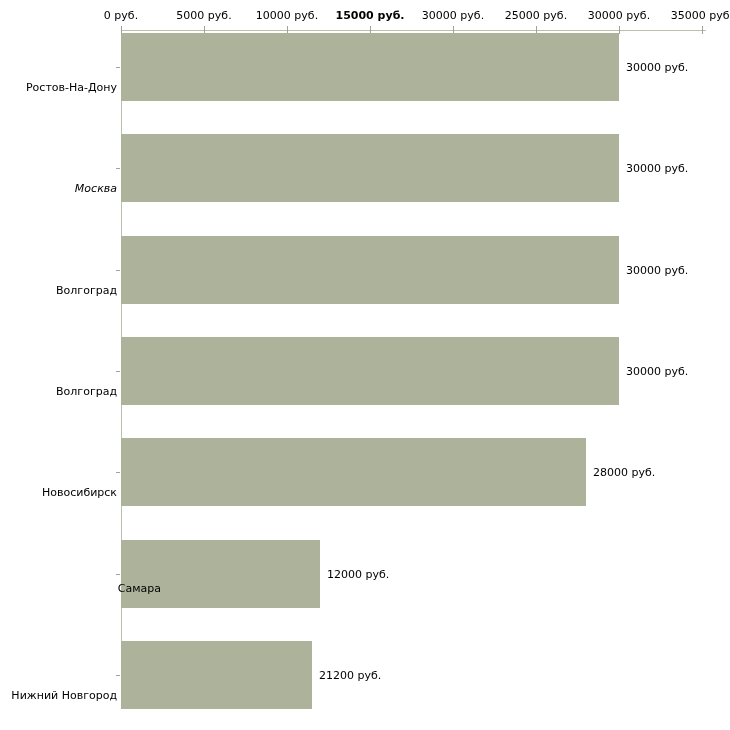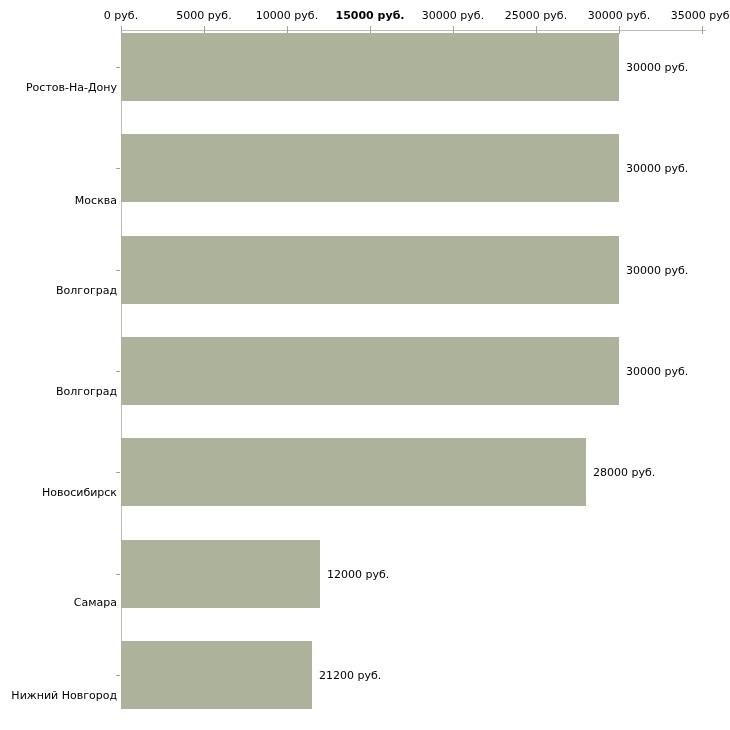--- a/index.html
+++ b/index.html
@@ -82,35 +82,35 @@
     <div class="xtick" style="left: 619px; top: 26px; height: 8px; background: rgb(162, 162, 150);"></div>
     <div class="xtick-label" style="left: 619px;">30000 руб.</div>
     <div class="xtick" style="left: 702px; top: 26px; height: 8px; background: rgb(162, 162, 150);"></div>
     <div class="xtick-label" style="left: 702px;">35000 руб.</div>
     <div class="bar" style="left: 121px; top: 33px; width: 498px; height: 68px; background: rgb(172, 179, 154);"></div>
     <div class="ytick" style="left: 116px; top: 67px; background: rgb(162, 162, 150);"></div>
     <div class="cat-label" style="top: 67px;">Ростов-На-Дону</div>
     <div class="val-label" style="left: 626px; top: 67px;">30000 руб.</div>
     <div class="bar" style="left: 121px; top: 134px; width: 498px; height: 68px; background: rgb(172, 179, 154);"></div>
     <div class="ytick" style="left: 116px; top: 168px; background: rgb(162, 162, 150);"></div>
-    <div class="cat-label" style="top: 180px;">Москва</div>
+    <div class="cat-label" style="top: 168px; font-style: italic;">Москва</div>
     <div class="val-label" style="left: 626px; top: 168px;">30000 руб.</div>
     <div class="bar" style="left: 121px; top: 236px; width: 498px; height: 68px; background: rgb(172, 179, 154);"></div>
     <div class="ytick" style="left: 116px; top: 270px; background: rgb(162, 162, 150);"></div>
     <div class="cat-label" style="top: 270px;">Волгоград</div>
     <div class="val-label" style="left: 626px; top: 270px;">30000 руб.</div>
     <div class="bar" style="left: 121px; top: 337px; width: 498px; height: 68px; background: rgb(172, 179, 154);"></div>
     <div class="ytick" style="left: 116px; top: 371px; background: rgb(162, 162, 150);"></div>
     <div class="cat-label" style="top: 371px;">Волгоград</div>
     <div class="val-label" style="left: 626px; top: 371px;">30000 руб.</div>
     <div class="bar" style="left: 121px; top: 438px; width: 465px; height: 68px; background: rgb(172, 179, 154);"></div>
     <div class="ytick" style="left: 116px; top: 472px; background: rgb(162, 162, 150);"></div>
     <div class="cat-label" style="top: 472px;">Новосибирск</div>
     <div class="val-label" style="left: 593px; top: 472px;">28000 руб.</div>
     <div class="bar" style="left: 121px; top: 540px; width: 199px; height: 68px; background: rgb(172, 179, 154);"></div>
     <div class="ytick" style="left: 116px; top: 574px; background: rgb(162, 162, 150);"></div>
-    <div class="cat-label" style="top: 582px;">Самара</div>
+    <div class="cat-label" style="top: 568px; padding-left: 44px;">Самара</div>
     <div class="val-label" style="left: 327px; top: 574px;">12000 руб.</div>
     <div class="bar" style="left: 121px; top: 641px; width: 191px; height: 68px; background: rgb(172, 179, 154);"></div>
     <div class="ytick" style="left: 116px; top: 675px; background: rgb(162, 162, 150);"></div>
     <div class="cat-label" style="top: 675px;">Нижний Новгород</div>
     <div class="val-label" style="left: 319px; top: 675px;">21200 руб.</div>
   </div>
 
 </body></html>

